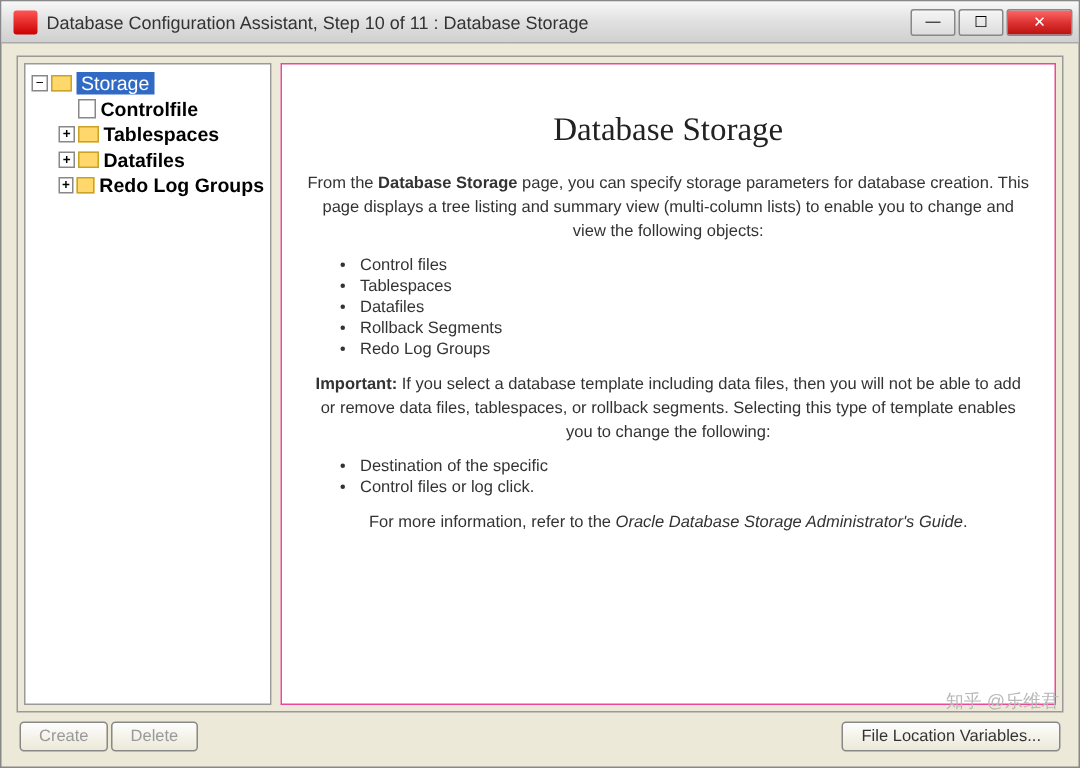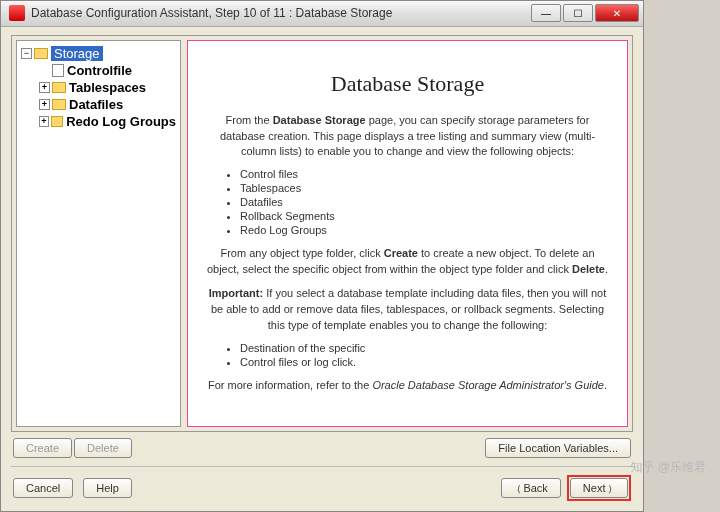--- a/index.html
+++ b/index.html
@@ -1,17 +1,17 @@
 <!DOCTYPE html>
 <html><head>
 <meta charset="utf-8">
 <style>
 * { box-sizing: border-box; margin: 0; padding: 0; }
 body { font-family: Tahoma, Arial, sans-serif; font-size: 11px; background: #d4d0c8; width: 720px; height: 512px; overflow: hidden; }
-.window { width: 644px; height: 512px; background: #ece9d8; border: 1px solid #888; display: flex; flex-direction: column; }
+.window { width: 720px; height: 512px; background: #ece9d8; border: 1px solid #888; display: flex; flex-direction: column; }
 .titlebar { height: 28px; background: linear-gradient(#f8f8f8, #e0e0e0, #d0d0d0); display: flex; align-items: center; padding: 0 4px 0 8px; border-bottom: 1px solid #aaa; }
 .titlebar-icon { width: 16px; height: 16px; background: linear-gradient(#f55, #c00); border-radius: 2px; margin-right: 6px; }
 .titlebar-text { flex: 1; color: #333; font-size: 12px; }
 .win-controls { display: flex; gap: 0; }
 .win-btn { width: 30px; height: 18px; border: 1px solid #888; background: linear-gradient(#f5f5f5, #ddd); display: flex; align-items: center; justify-content: center; font-size: 10px; border-radius: 2px; margin-left: 2px; cursor: pointer; }
 .win-close { background: linear-gradient(#f66, #d33, #b11); color: #fff; width: 44px; }
 .content { flex: 1; display: flex; flex-direction: column; padding: 8px 10px 6px 10px; }
 .main-area { flex: 1; display: flex; gap: 6px; border: 1px solid #999; background: #ece9d8; padding: 4px; }
 .tree-panel { width: 165px; background: #fff; border: 1px solid #999; padding: 4px 2px; overflow: auto; }
 .tree-root { display: flex; align-items: center; padding: 1px 2px; white-space: nowrap; }
@@ -91,23 +91,20 @@
           <span>From the </span><strong>Database Storage</strong><span> page, you can specify storage parameters for database creation. This page displays a tree listing and summary view (multi-column lists) to enable you to change and view the following objects:</span>
         </p>
         <ul>
           <li>Control files</li>
           <li>Tablespaces</li>
           <li>Datafiles</li>
           <li>Rollback Segments</li>
           <li>Redo Log Groups</li>
         </ul>
         <p>
-          <span>From any object type folder, click </span><strong>Create</strong><span> to create a new object. To delete an object, select the specific object from within the object type folder and click </span><strong>Delete</strong><span>.</span>
-        </p>
-        <p>
           <strong>Important:</strong><span> If you select a database template including data files, then you will not be able to add or remove data files, tablespaces, or rollback segments. Selecting this type of template enables you to change the following:</span>
         </p>
         <ul>
           <li>Destination of the specific</li>
           <li>Control files or log click.</li>
         </ul>
         <p>
           <span>For more information, refer to the </span><em>Oracle Database Storage Administrator's Guide</em><span>.</span>
         </p>
       </div>
@@ -116,28 +113,16 @@
     <div class="mid-btns">
       <div class="mid-left">
         <button class="btn disabled">Create</button>
         <button class="btn disabled">Delete</button>
       </div>
       <div class="mid-right">
         <button class="btn">File Location Variables...</button>
       </div>
     </div>
 
-    <div class="bottom-bar">
-      <div class="bottom-left">
-        <button class="btn">Cancel</button>
-        <button class="btn">Help</button>
-      </div>
-      <div class="bottom-right">
-        <button class="btn"><span class="nav-arrow">⟨</span><span>Back</span></button>
-        <span class="highlight-box">
-          <button class="btn"><span>Next</span><span class="nav-arrow">⟩</span></button>
-        </span>
-      </div>
-    </div>
   </div>
 </div>
 
 <div class="watermark">知乎 @乐维君</div>
 
 </body></html>

